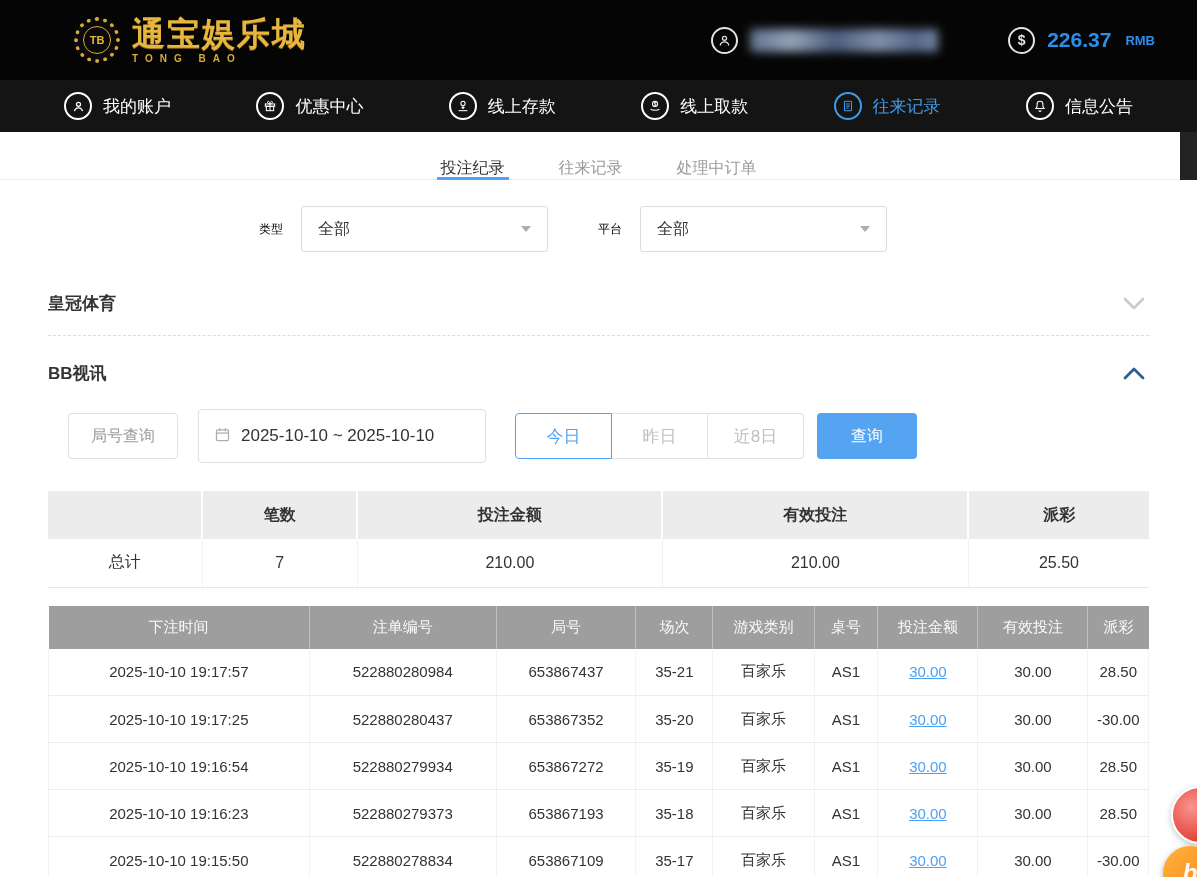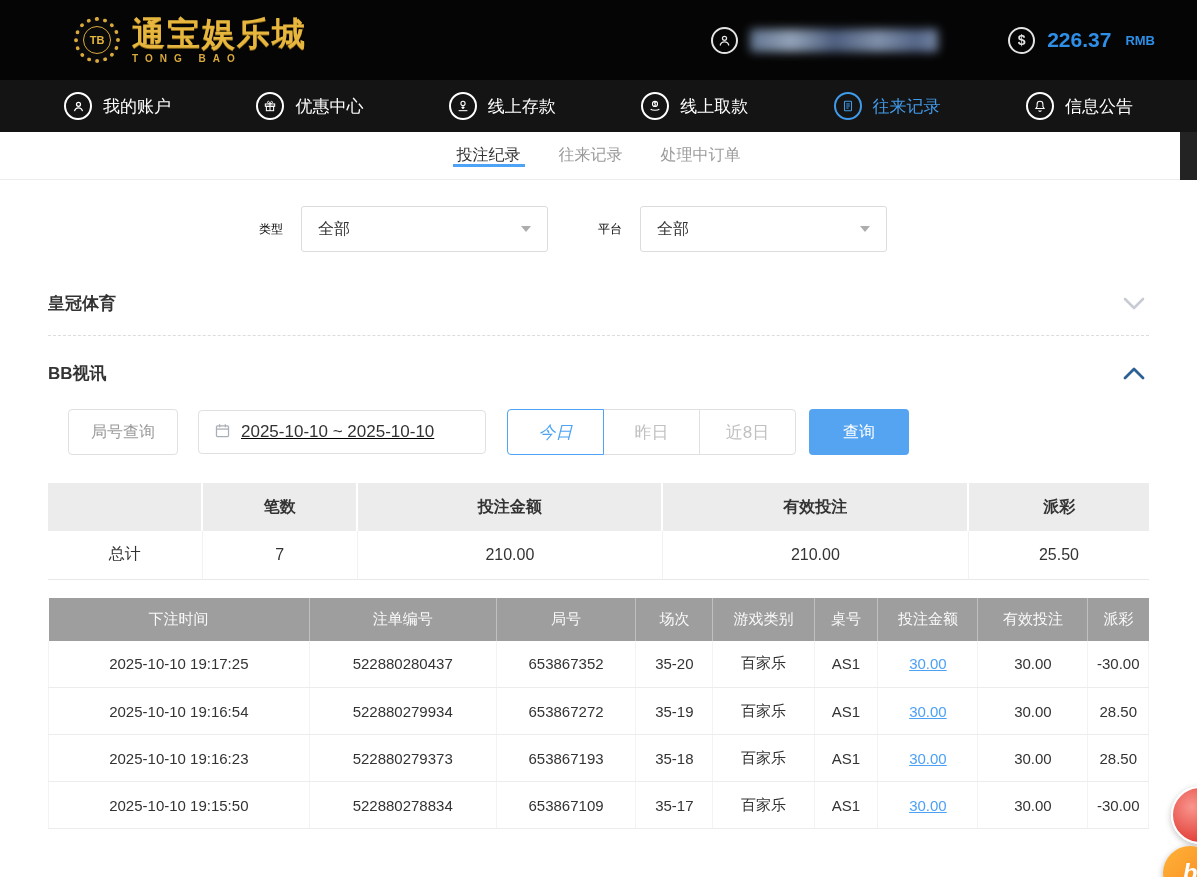--- a/index.html
+++ b/index.html
@@ -25,21 +25,21 @@
   .balance-amount { color:#2e8fe8; font-size:21px; font-weight:bold; }
   .balance-cur { color:#2e8fe8; font-size:13px; font-weight:bold; margin-left:2px; }
 
   
   .mainnav { height:52px; background:#141414; display:flex; align-items:center; justify-content:space-between; padding:0 64px; }
   .nav-item { display:flex; align-items:center; gap:11px; color:#ffffff; font-size:17px; cursor:pointer; }
   .nav-item .nav-ring { width:28px; height:28px; border-radius:50%; border:2px solid currentColor; display:flex; align-items:center; justify-content:center; }
   .nav-item.active { color:#419ae8; }
 
   
-  .tabbar { height:48px; border-bottom:1px solid #ececec; display:flex; align-items:center; justify-content:center; gap:30px; position:relative; }
+  .tabbar { height:48px; border-bottom:1px solid #ececec; display:flex; align-items:flex-end; justify-content:center; gap:46px; position:relative; }
   .tab { font-size:16px; color:#9a9a9a; display:flex; align-items:center; padding:0 4px; position:relative; cursor:pointer; }
   .tab.active { color:#333; }
   .tab.active::after { content:""; position:absolute; left:0; right:0; bottom:-1px; height:3px; background:#4da3f5; }
   .edge-block { position:absolute; right:0; top:0; width:17px; height:48px; background:#232323; }
 
   
   .filters { display:flex; align-items:center; padding:26px 0 24px 259px; gap:50px; }
   .filter-group { display:flex; align-items:center; gap:18px; }
   .filter-label { font-size:12px; color:#000000; }
   .select { width:247px; height:46px; border:1px solid #dcdcdc; border-radius:3px; display:flex; align-items:center; justify-content:space-between; padding:0 16px; font-size:16px; color:#333; cursor:pointer; background:#fff; }
@@ -50,25 +50,25 @@
   .section-crown { padding:16px 0 20px; border-bottom:1px dashed #dcdcdc; }
   .section-bb { padding:26px 0 16px; }
   .section-title { font-size:17px; font-weight:bold; color:#333; }
   .chev { cursor:pointer; display:flex; align-items:center; padding:4px; }
 
   
   .querybar { margin:8px 48px 0; display:flex; align-items:center; }
   .btn { height:46px; border-radius:4px; background:#fff; font-size:16px; display:flex; align-items:center; justify-content:center; cursor:pointer; font-family:inherit; }
   .btn-outline-blue { border:1px solid #4da3f5; color:#4da3f5; padding:0 22px; }
   .btn-outline-gray { border:1px solid #e0e0e0; color:#9a9a9a; padding:0 22px; }
-  .date-input { height:44px; width:288px; border:1px solid #e0e0e0; border-radius:4px; display:flex; align-items:center; gap:10px; padding:0 15px; margin-left:20px; cursor:pointer;text-decoration:underline; }
+  .date-input { height:54px; width:288px; border:1px solid #e0e0e0; border-radius:4px; display:flex; align-items:center; gap:10px; padding:0 15px; margin-left:20px; cursor:pointer; }
   .date-text { font-size:17px; color:#333; }
   .btn-group { display:flex; margin-left:13px; }
   .seg { width:97px; height:46px; border:1px solid #e0e0e0; background:#fff; color:#c0c0c0; font-size:17px; display:flex; align-items:center; justify-content:center; margin-left:-1px; cursor:pointer; }
-  .seg:first-child { margin-left:8px; border-radius:4px 0 0 4px;font-style:italic; }
+  .seg:first-child { margin-left:16px; border-radius:4px 0 0 4px; }
   .seg:last-child { border-radius:0 4px 4px 0; }
   .seg.active { border-color:#4da3f5; color:#4da3f5; position:relative; z-index:2; }
   .btn-primary { background:#54a4f2; color:#fff; border:none; width:100px; margin-left:13px; }
   .q-space { margin-left:20px;text-align:center; }
 
   
   table { border-collapse:collapse; }
   .summary-table { margin:28px 48px 18px; width:1101px; }
   .summary-table th { background:#ececec; height:48px; font-size:16px; font-weight:bold; color:#333; border-right:2px solid #fff; text-align:center; }
   .summary-table th:last-child { border-right:none; }
@@ -300,20 +300,31 @@
           <th>场次</th>
           <th>游戏类别</th>
           <th>桌号</th>
           <th>投注金额</th>
           <th>有效投注</th>
           <th>派彩</th>
         </tr>
       </thead>
       <tbody>
         <tr>
+          <td>2025-10-10 19:17:57</td>
+          <td>522880280984</td>
+          <td>653867437</td>
+          <td>35-21</td>
+          <td>百家乐</td>
+          <td>AS1</td>
+          <td><span class="bet-link">30.00</span></td>
+          <td>30.00</td>
+          <td>28.50</td>
+        </tr>
+        <tr>
           <td>2025-10-10 19:17:25</td>
           <td>522880280437</td>
           <td>653867352</td>
           <td>35-20</td>
           <td>百家乐</td>
           <td>AS1</td>
           <td><span class="bet-link">30.00</span></td>
           <td>30.00</td>
           <td class="neg">-30.00</td>
         </tr>

